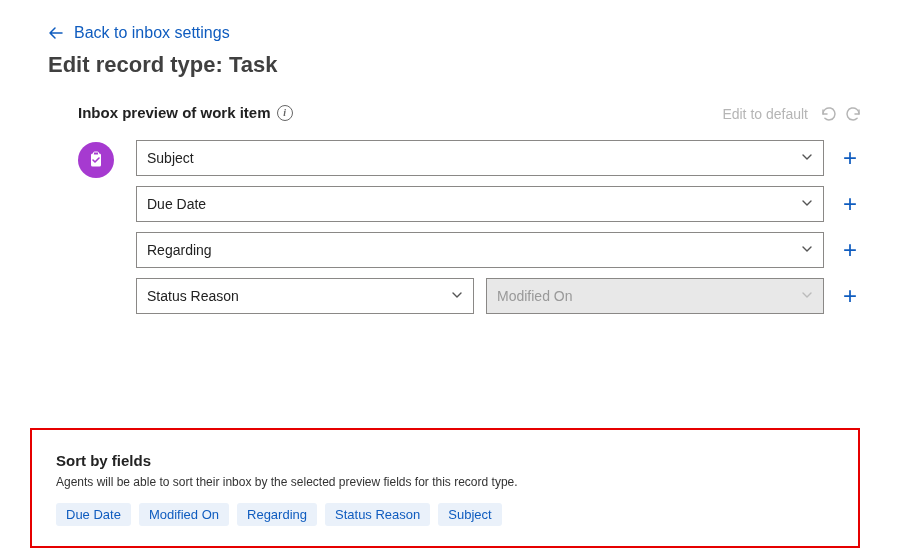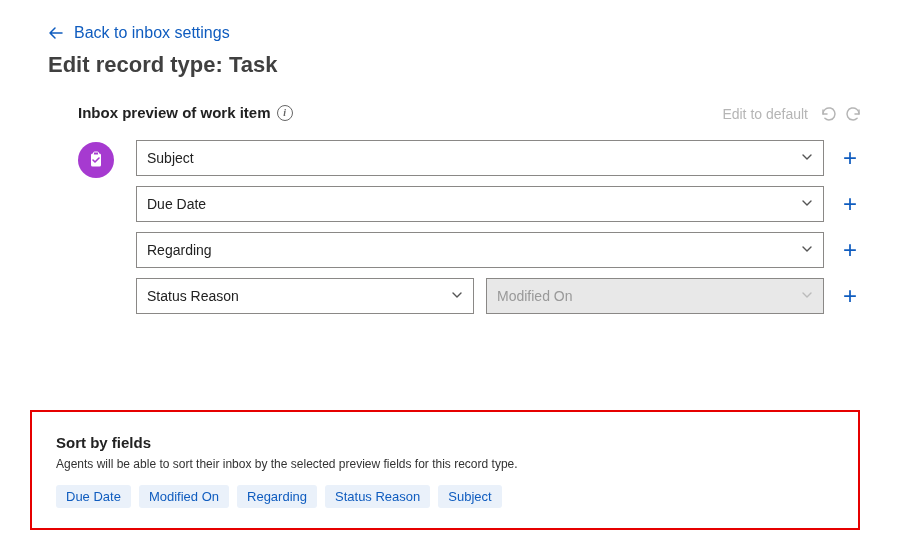--- a/index.html
+++ b/index.html
@@ -36,21 +36,21 @@
   .row { display:flex; align-items:stretch; gap:12px; }
   .select { border:1px solid var(--hr); height:34px; display:flex; align-items:center; justify-content:space-between; padding:0 10px; font-size:14px; background:#fff; min-width:0; }
   .select.full { flex:1; }
   .select.half { flex:1; min-width:0; }
   .select.disabled { background:var(--grey-bg); color:var(--disabled-text); }
   .chevd { color:#555; }
   .select.disabled .chevd { color:#bbb; }
   .plus-btn { width:28px; display:flex; align-items:center; justify-content:center; color:var(--link-blue); font-size:24px; font-weight:300; cursor:pointer; }
 
   
-  .sort-box { position:absolute; left:30px; right:40px; bottom:28px; border:2px solid var(--red); padding:22px 24px 20px 24px; }
+  .sort-box { position:absolute; left:30px; right:40px; bottom:10px; border:2px solid var(--red); padding:22px 24px 20px 24px; }
   .sort-title { font-weight:700; font-size:15px; margin-bottom:6px; }
   .sort-desc { font-size:12px; color:#333; margin-bottom:14px; }
   .chips { display:flex; flex-wrap:wrap; gap:8px; }
   .chip { background:var(--chip-blue); color:var(--chip-text); font-size:13px; padding:4px 10px; border-radius:3px; cursor:pointer; }
 </style>
 </head>
 <body>
 
 <div class="page">
 

